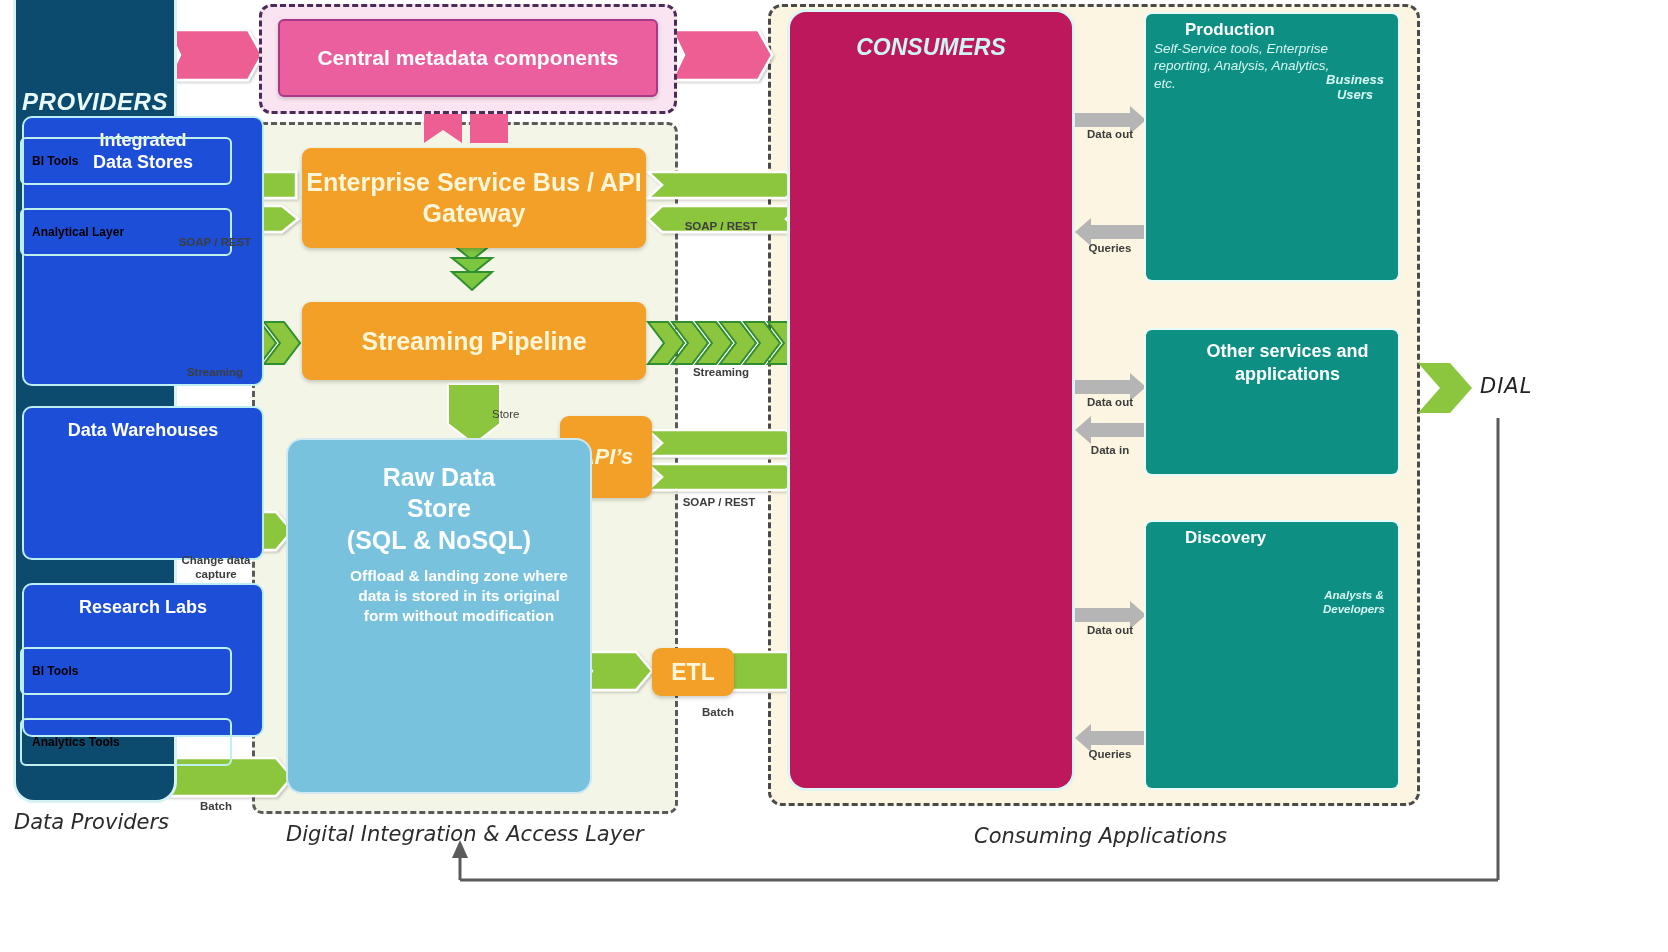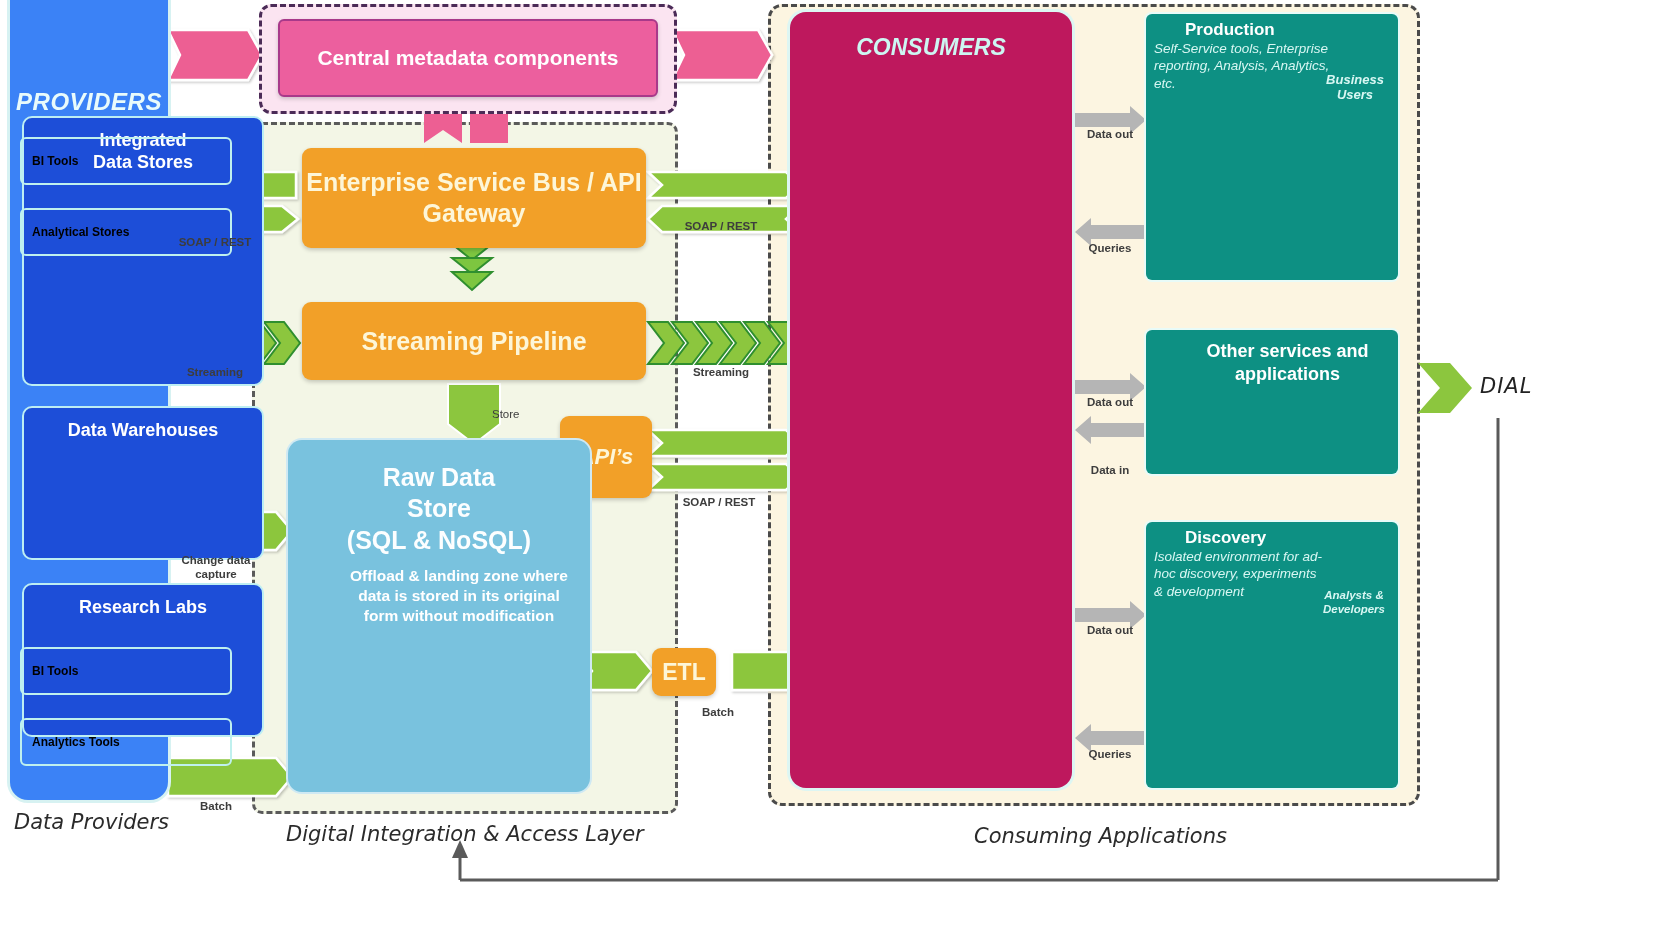--- a/index.html
+++ b/index.html
@@ -1,20 +1,20 @@
 <!DOCTYPE html>
 <html><head>
 <meta charset="utf-8">
 <style>
   html,body{margin:0;padding:0;background:#fff;}
   body{width:1668px;height:952px;position:relative;overflow:hidden;
        font-family:"Liberation Sans",sans-serif;}
   .abs{position:absolute;}
   
-  #providers{left:10px;top:0px;width:158px;height:800px;background:#3b82f6;
+  #providers{left:16px;top:0px;width:158px;height:800px;background:#0c4a6e;
      border-radius:0 0 18px 18px;box-shadow:0 0 0 3px #d7f2f2;}
   #providers-title{position:absolute;left:0;top:88px;width:100%;text-align:center;
      color:#e9fbfb;font-size:24px;font-style:italic;font-weight:bold;letter-spacing:.5px;}
   
   #dial-box{left:252px;top:122px;width:420px;height:686px;
      border:3px dashed #5a5a5a;border-radius:10px;background:#f3f6e6;
      border-style:dashed;}
   #dial-box::after{content:"";}
   
   #meta-box{left:259px;top:4px;width:412px;height:104px;border:3px dashed #4b2b57;
@@ -349,21 +349,21 @@
 
 <div class="abs" id="meta-box"></div>
 <div class="abs" id="meta-card">Central metadata components</div>
 
 <div class="abs orange" style="left:302px;top:148px;width:344px;height:100px;font-size:25px;line-height:1.25;">Enterprise Service Bus / API Gateway</div>
 
 <div class="abs orange" style="left:302px;top:302px;width:344px;height:78px;font-size:25px;">Streaming Pipeline</div>
 
 <div class="abs orange" style="left:560px;top:416px;width:92px;height:82px;font-size:22px;font-style:italic;">API’s</div>
 
-<div class="abs orange" style="left:652px;top:648px;width:64px;height:48px;font-size:23px;">ETL</div>
+<div class="abs orange" style="left:652px;top:648px;width:82px;height:48px;font-size:23px;">ETL</div>
 
 <div class="abs" id="raw">
   <div class="head">
     <div>Raw Data</div>
     <div>Store</div>
     <div>(SQL &amp; NoSQL)</div>
   </div>
   <div class="desc">Offload &amp; landing zone where data is stored in its original form without modification</div>
 </div>
 
@@ -388,30 +388,29 @@
 
 <div class="right-card" style="top:14px;height:266px;">
   <div class="rc-title">Production</div>
   <div class="rc-sub" style="width:178px;">Self-Service tools, Enterprise reporting, Analysis, Analytics, etc.</div>
 </div>
 <div class="abs" style="left:1310px;top:72px;width:90px;text-align:center;font-size:13px;font-style:italic;font-weight:bold;color:#d8f7f3;">Business Users</div>
 <div class="tool-row" style="top:137px;">
   <span>BI Tools</span>
 </div>
 <div class="tool-row" style="top:208px;">
-  <span>Analytical Stores</span>
+  <span>Analytical Layer</span>
 </div>
 
 <div class="right-card" style="top:330px;height:144px;">
   <div class="rc-title" style="text-align:center;padding:10px 10px 0;font-size:18px;line-height:1.25;">Other services and applications</div>
 </div>
 
 <div class="right-card" style="top:522px;height:266px;">
   <div class="rc-title">Discovery</div>
-  <div class="rc-sub" style="width:172px;">Isolated environment for ad-hoc discovery, experiments &amp; development</div>
 </div>
 <div class="abs" style="left:1312px;top:588px;width:84px;text-align:center;font-size:11.5px;font-style:italic;font-weight:bold;color:#d8f7f3;line-height:1.25;">Analysts &amp; Developers</div>
 <div class="tool-row" style="top:647px;">
   <span>BI Tools</span>
 </div>
 <div class="tool-row" style="top:718px;">
   <span style="white-space:pre-line;">Analytics Tools</span>
 </div>
 
 <div class="slabel" style="left:176px;top:236px;width:78px;">SOAP / REST</div>
@@ -422,21 +421,21 @@
 <div class="slabel" style="left:682px;top:220px;width:78px;">SOAP / REST</div>
 <div class="slabel" style="left:682px;top:366px;width:78px;">Streaming</div>
 <div class="slabel" style="left:680px;top:496px;width:78px;">SOAP / REST</div>
 <div class="slabel" style="left:682px;top:706px;width:72px;">Batch</div>
 
 <div class="slabel" style="left:492px;top:408px;width:58px;text-align:left;font-weight:normal;">Store</div>
 
 <div class="slabel" style="left:1084px;top:128px;width:52px;">Data out</div>
 <div class="slabel" style="left:1080px;top:242px;width:60px;">Queries</div>
 <div class="slabel" style="left:1084px;top:396px;width:52px;">Data out</div>
-<div class="slabel" style="left:1084px;top:464px;width:52px;">Data in</div>
+<div class="slabel" style="left:1084px;top:444px;width:52px;">Data in</div>
 <div class="slabel" style="left:1084px;top:624px;width:52px;">Data out</div>
 <div class="slabel" style="left:1080px;top:748px;width:60px;">Queries</div>
 
 <div class="abs" style="left:1480px;top:374px;font-size:21px;font-style:italic;color:#222;letter-spacing:1px;font-family:'DejaVu Sans',sans-serif;">DIAL</div>
 
 <div class="hand" style="left:14px;top:810px;">Data Providers</div>
 <div class="hand" style="left:286px;top:822px;">Digital Integration &amp; Access Layer</div>
 <div class="hand" style="left:974px;top:824px;">Consuming Applications</div>
 
 </body></html>

